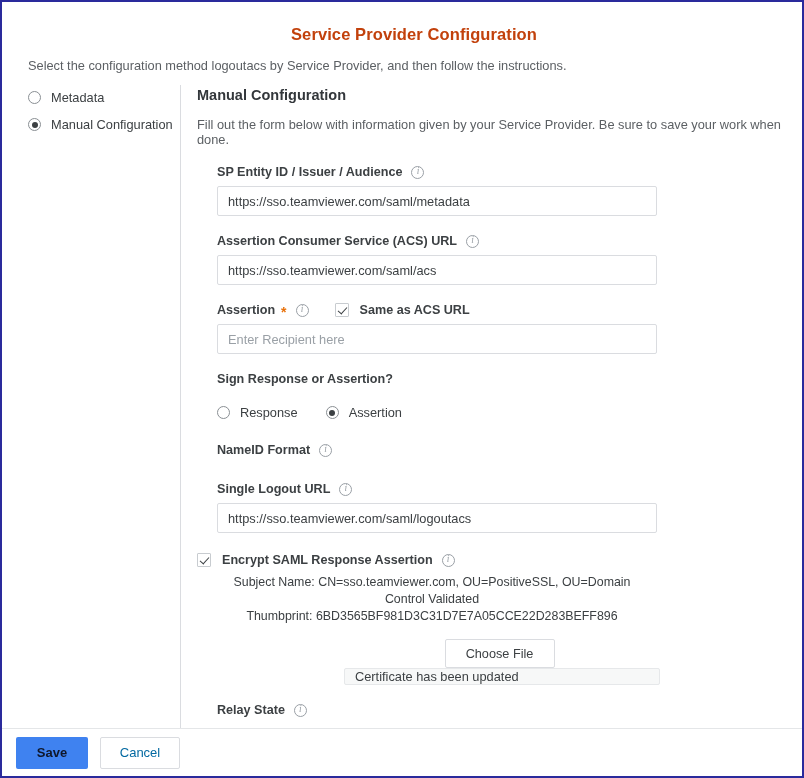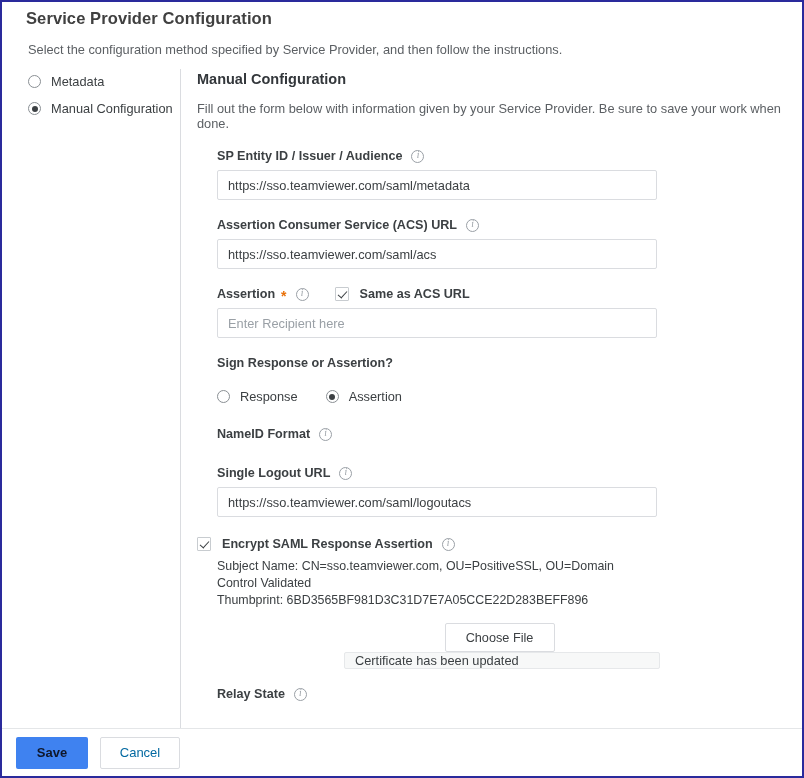--- a/index.html
+++ b/index.html
@@ -24,25 +24,26 @@
     position: absolute;
     left: 0;
     top: 0;
     right: 0;
     bottom: 48px;
     overflow: hidden;
     background: #ffffff;
   }
   .page-title {
     margin: 0;
-    padding: 7px 0 0 24px;
+    padding: 23px 0 0 24px;
     font-size: 16.5px;
     font-weight: bold;
-    color: #404040;
+    color: #c2410c;
     letter-spacing: 0.1px;
+    text-align: center;
   }
   .page-subtitle {
     margin: 0;
     padding: 14px 0 0 26px;
     font-size: 12.8px;
     color: #5b5f63;
   }
   .columns {
     display: flex;
     align-items: flex-start;
@@ -241,20 +242,21 @@
     font-size: 12.6px;
     font-weight: bold;
     color: #3c4043;
   }
   .cert-info {
     margin: 7px 0 0 20px;
     font-size: 12.4px;
     color: #3c4043;
     line-height: 17px;
     width: 430px;
+    text-align: center;
   }
   .file-row {
     display: flex;
     align-items: center;
     padding-top: 14px;
     flex-direction: column;
   }
   .choose-file-btn {
     width: 110px;
     height: 29px;
@@ -321,21 +323,21 @@
   }
 </style>
 </head>
 <body>
 
 <div class="page">
 
   <div class="scroll-area">
 
     <h1 class="page-title">Service Provider Configuration</h1>
-    <p class="page-subtitle">Select the configuration method specified by Service Provider, and then follow the instructions.</p>
+    <p class="page-subtitle">Select the configuration method logoutacs by Service Provider, and then follow the instructions.</p>
 
     <div class="columns">
 
       <div class="left-col">
         <div class="radio-row">
           <span class="radio"></span>
           <span class="radio-label">Metadata</span>
         </div>
         <div class="radio-row">
           <span class="radio checked"></span>

